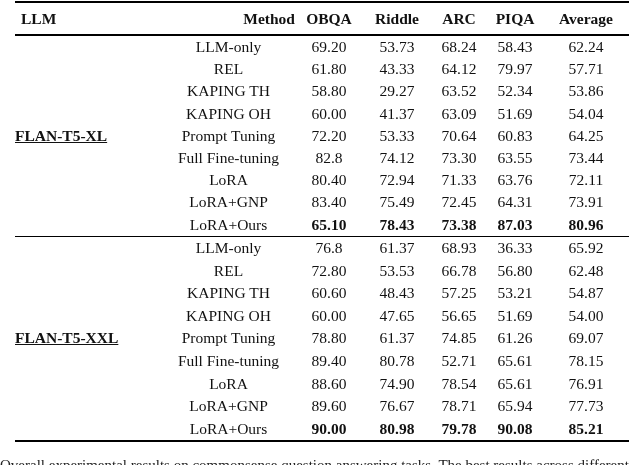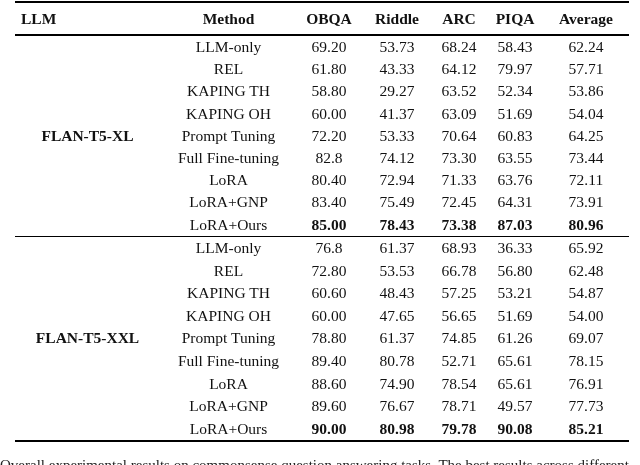--- a/index.html
+++ b/index.html
@@ -34,33 +34,34 @@
   }
   thead th {
     border-bottom: 2px solid #000;
     height: 31px;
     font-weight: bold;
     padding: 0;
     vertical-align: middle;
     white-space: nowrap;
   }
   th.c-llm    { text-align: left; padding-left: 6px; }
-  th.c-method { text-align: center; padding-left: 2px; margin-top: 43px; }
+  th.c-method { text-align: right; padding-left: 2px; margin-top: 43px; }
   th.c-num    { }
   tbody td {
     height: 22.2px;
     padding: 0;
     vertical-align: middle;
     white-space: nowrap;
   }
   tbody.g2 { border-top: 1.5px solid #000; }
   tbody.g2 td { height: 22.6px; }
   td.llm {
-    text-align: center;
+    text-align: left;
     font-weight: bold;
+    text-decoration: underline;
   }
   td.m { text-align: center; padding-left: 2px; }
   td.v { text-align: center; }
   tr.best td.v { font-weight: bold; }
   .caption {
     position: absolute;
     left: 0px;
     top: 456px;
     width: 640px;
     font-size: 15px;
@@ -156,21 +157,21 @@
           <tr>
             <td class="m">LoRA+GNP</td>
             <td class="v">83.40</td>
             <td class="v">75.49</td>
             <td class="v">72.45</td>
             <td class="v">64.31</td>
             <td class="v">73.91</td>
           </tr>
           <tr class="best">
             <td class="m">LoRA+Ours</td>
-            <td class="v">85.00</td>
+            <td class="v">65.10</td>
             <td class="v">78.43</td>
             <td class="v">73.38</td>
             <td class="v">87.03</td>
             <td class="v">80.96</td>
           </tr>
         </tbody>
       <tbody class="g2">
           <tr>
             <td class="llm" rowspan="9">FLAN-T5-XXL</td>
             <td class="m">LLM-only</td>
@@ -226,21 +227,21 @@
             <td class="v">74.90</td>
             <td class="v">78.54</td>
             <td class="v">65.61</td>
             <td class="v">76.91</td>
           </tr>
           <tr>
             <td class="m">LoRA+GNP</td>
             <td class="v">89.60</td>
             <td class="v">76.67</td>
             <td class="v">78.71</td>
-            <td class="v">49.57</td>
+            <td class="v">65.94</td>
             <td class="v">77.73</td>
           </tr>
           <tr class="best">
             <td class="m">LoRA+Ours</td>
             <td class="v">90.00</td>
             <td class="v">80.98</td>
             <td class="v">79.78</td>
             <td class="v">90.08</td>
             <td class="v">85.21</td>
           </tr>

